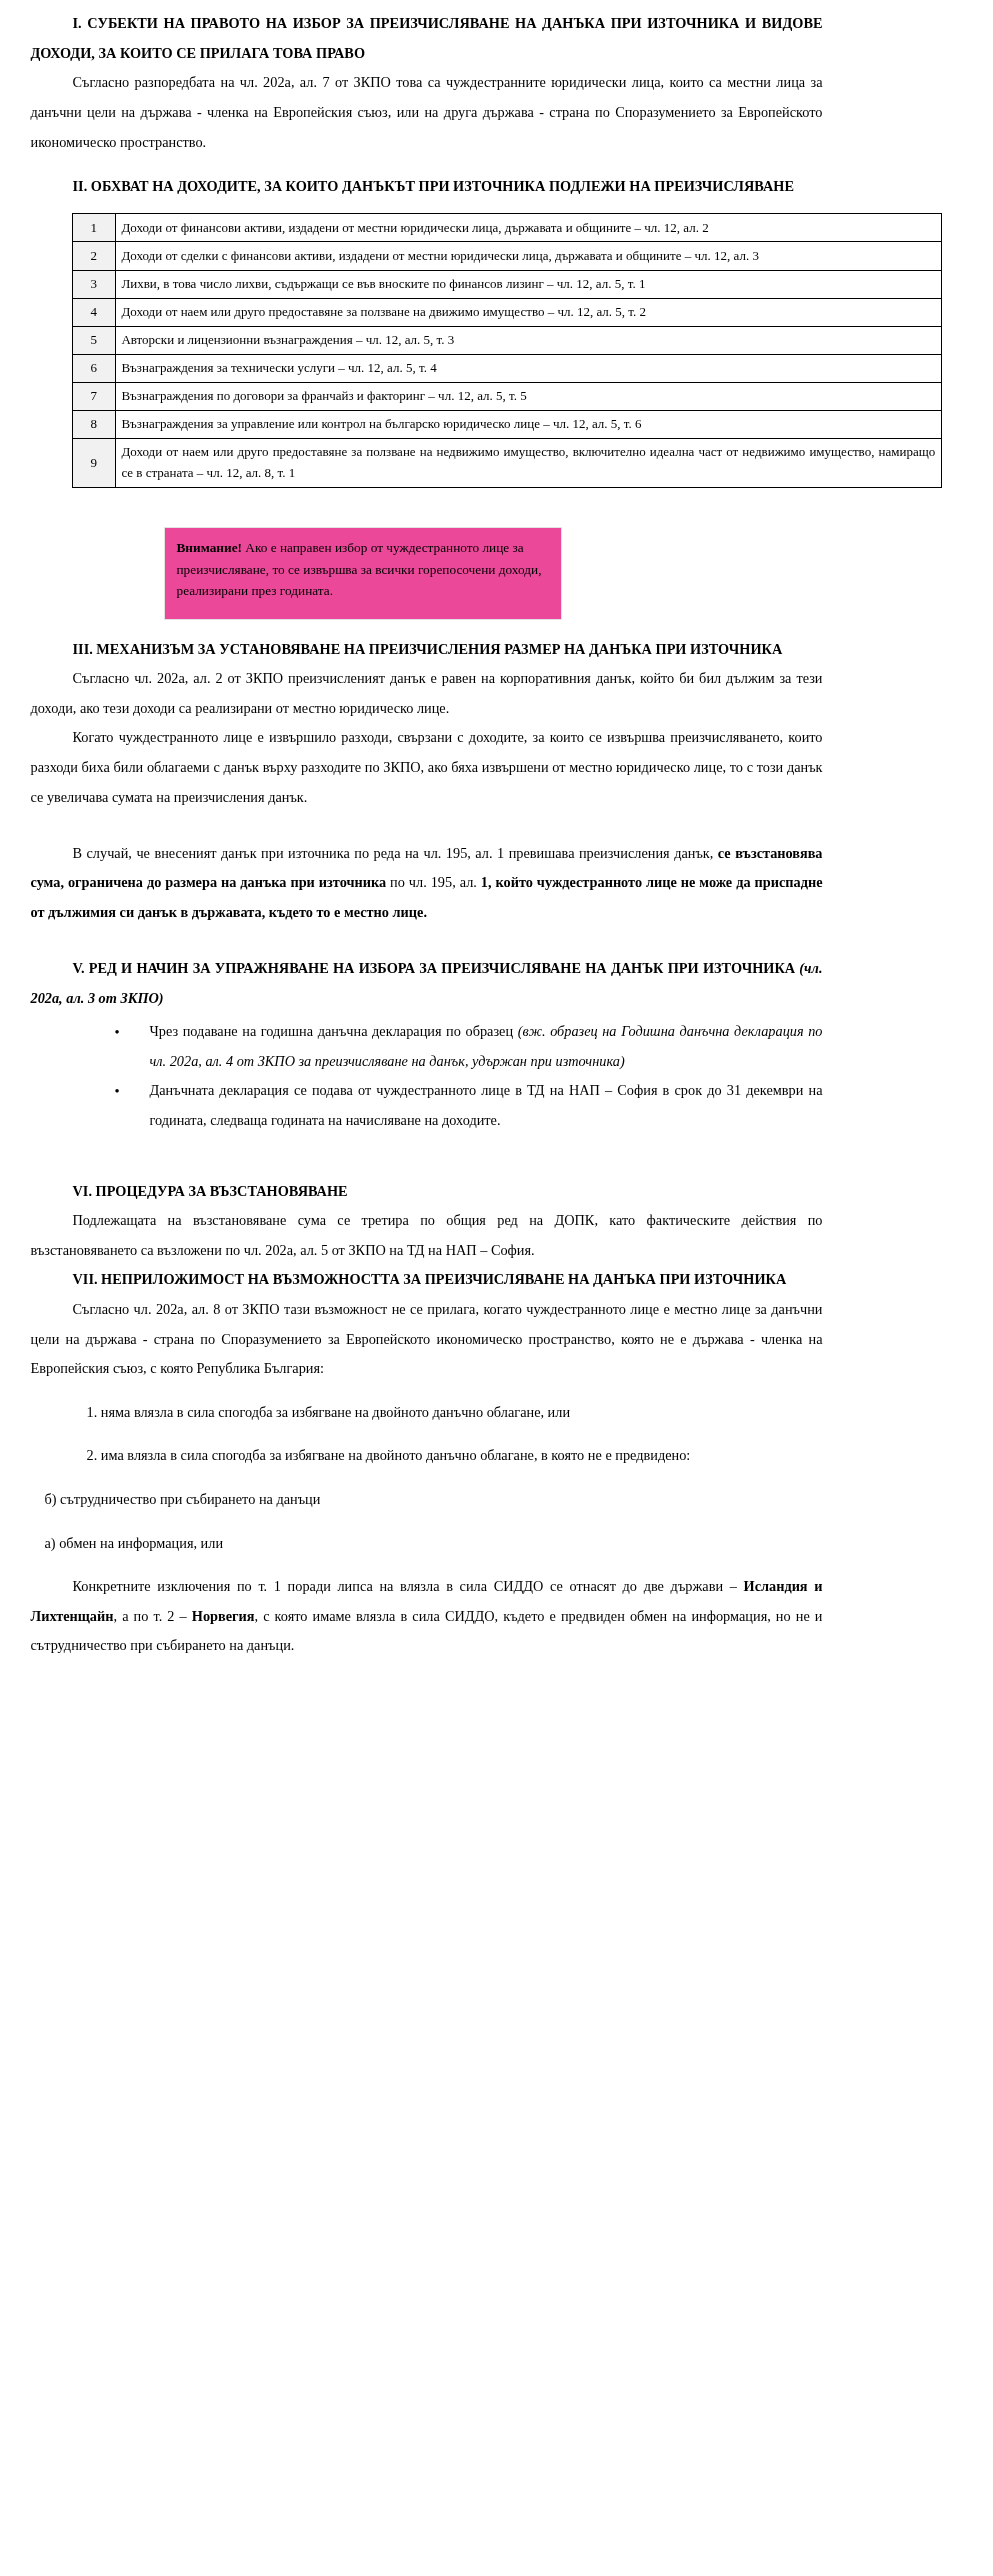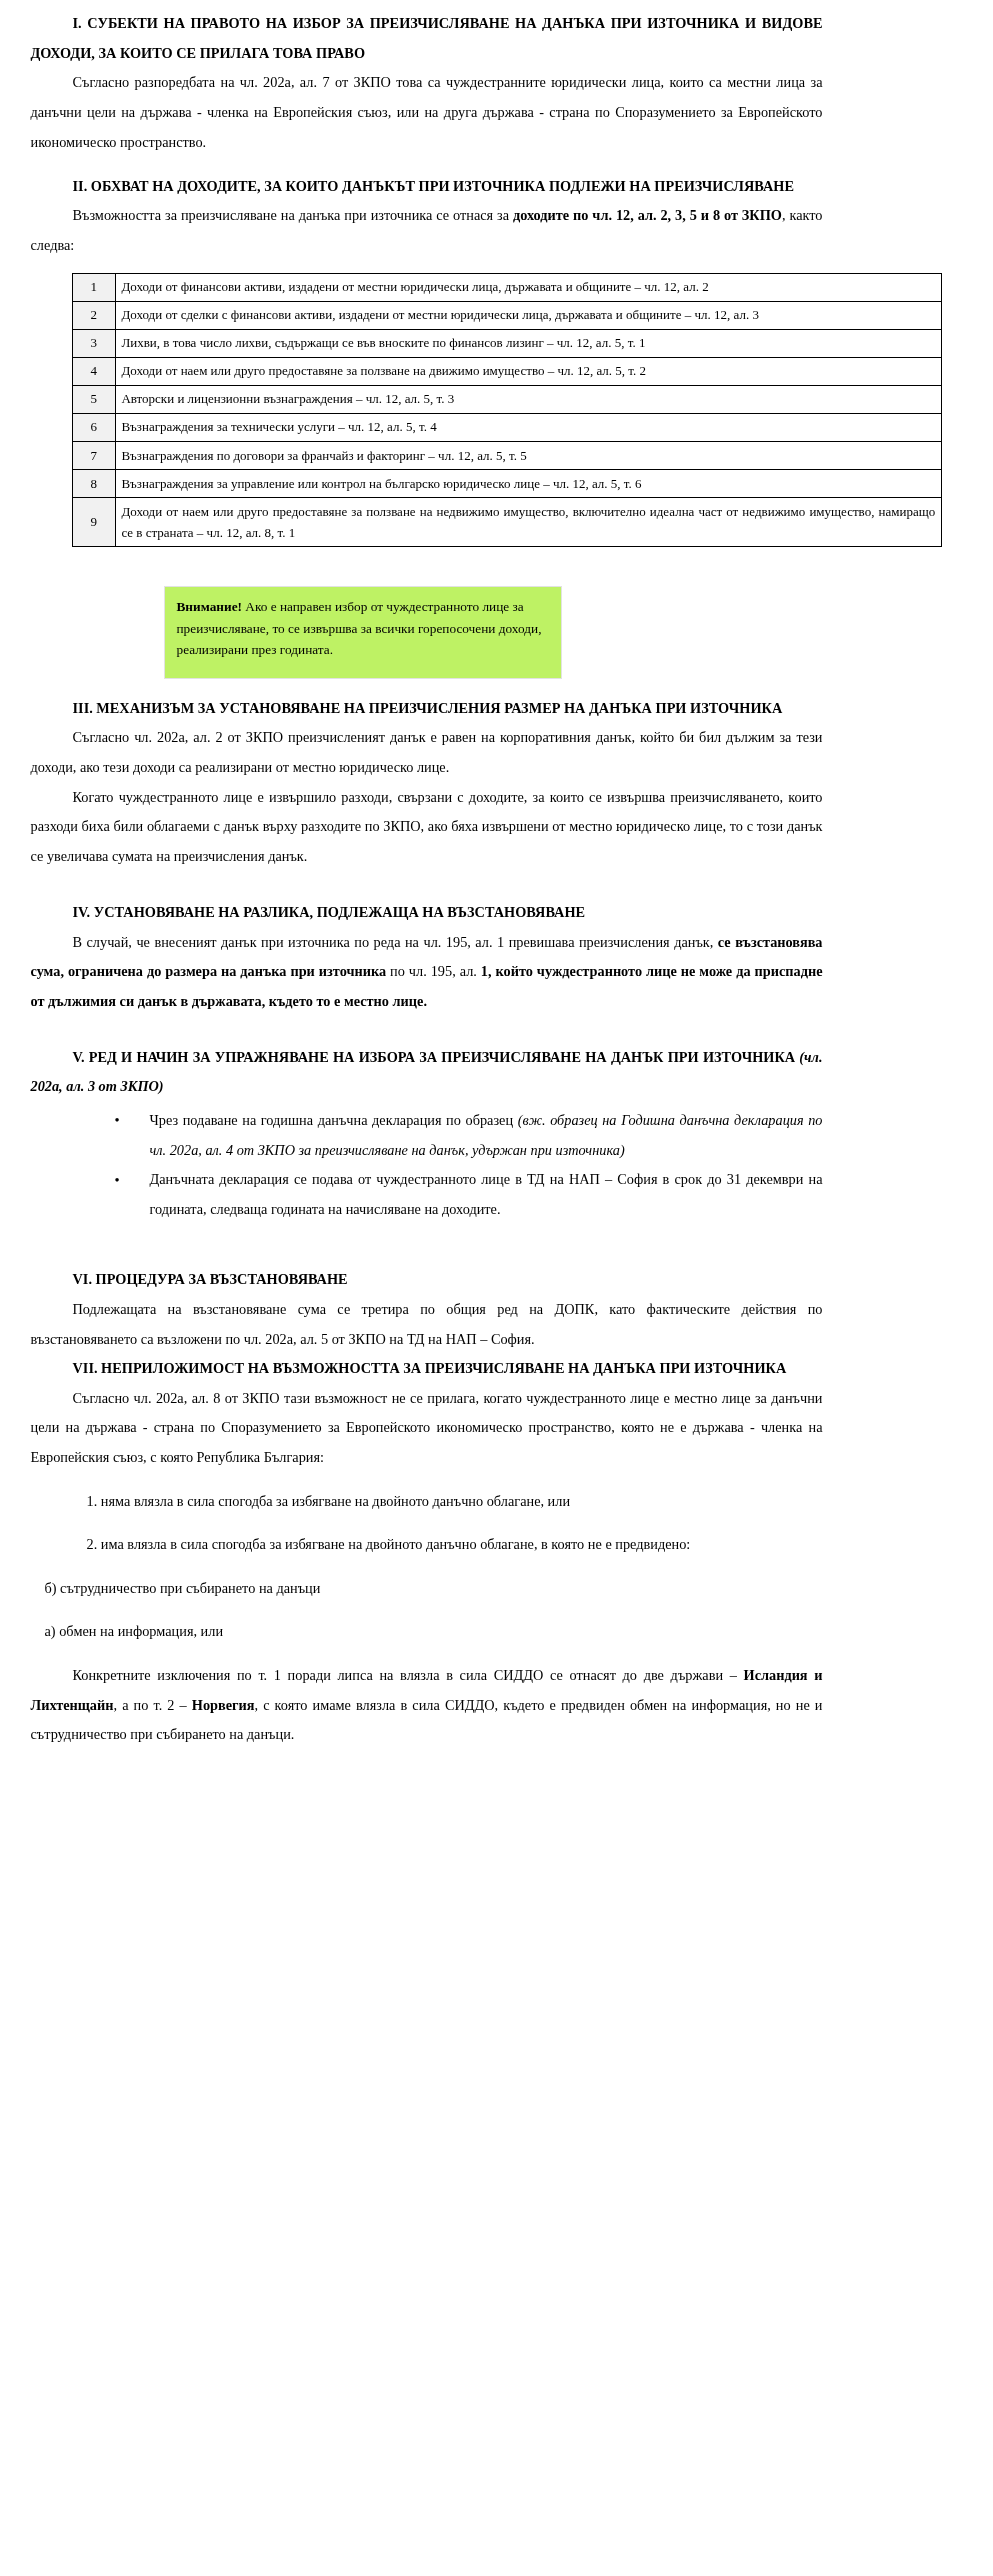--- a/index.html
+++ b/index.html
@@ -74,21 +74,21 @@
     vertical-align: middle;
   }
   table.income-table td.txt {
     text-align: justify;
   }
 
   
   .note-box {
     width: 398px;
     margin: 39px 0 0 133px;
-    background: #bef264;
+    background: #ec4899;
     border: 0.7px solid #e2e2e2;
     box-sizing: border-box;
     padding: 9.3px 12px 17.3px 12px;
   }
   .note-box p {
     margin: 0;
     font-size: 13.3px;
     line-height: 1.62;
     text-align: left;
   }
@@ -124,21 +124,20 @@
 
 <div class="page">
   <div class="doc">
 
     <h2 class="section">I. СУБЕКТИ НА ПРАВОТО НА ИЗБОР ЗА ПРЕИЗЧИСЛЯВАНЕ НА ДАНЪКА ПРИ ИЗТОЧНИКА И ВИДОВЕ ДОХОДИ, ЗА КОИТО СЕ ПРИЛАГА ТОВА ПРАВО</h2>
     <p class="para">Съгласно разпоредбата на чл. 202а, ал. 7 от ЗКПО това са чуждестранните юридически лица, които са местни лица за данъчни цели на държава - членка на Европейския съюз, или на друга държава - страна по Споразумението за Европейското икономическо пространство.</p>
 
     <div class="spacer-sm"></div>
 
     <h2 class="section">II. ОБХВАТ НА ДОХОДИТЕ, ЗА КОИТО ДАНЪКЪТ ПРИ ИЗТОЧНИКА ПОДЛЕЖИ НА ПРЕИЗЧИСЛЯВАНЕ</h2>
-    <p class="para"><span>Възможността за преизчисляване на данъка при източника се отнася за </span><span class="b">доходите по чл. 12, ал. 2, 3, 5 и 8 от ЗКПО</span><span>, както следва:</span></p>
 
     <table class="income-table">
       <tbody>
         <tr>
           <td class="num">1</td>
           <td class="txt">Доходи от финансови активи, издадени от местни юридически лица, държавата и общините – чл. 12, ал. 2</td>
         </tr>
         <tr>
           <td class="num">2</td>
           <td class="txt">Доходи от сделки с финансови активи, издадени от местни юридически лица, държавата и общините – чл. 12, ал. 3</td>
@@ -179,21 +178,20 @@
     </div>
 
     <div class="spacer-sm"></div>
 
     <h2 class="section">III. МЕХАНИЗЪМ ЗА УСТАНОВЯВАНЕ НА ПРЕИЗЧИСЛЕНИЯ РАЗМЕР НА ДАНЪКА ПРИ ИЗТОЧНИКА</h2>
     <p class="para">Съгласно чл. 202а, ал. 2 от ЗКПО преизчисленият данък е равен на корпоративния данък, който би бил дължим за тези доходи, ако тези доходи са реализирани от местно юридическо лице.</p>
     <p class="para">Когато чуждестранното лице е извършило разходи, свързани с доходите, за които се извършва преизчисляването, които разходи биха били облагаеми с данък върху разходите по ЗКПО, ако бяха извършени от местно юридическо лице, то с този данък се увеличава сумата на преизчисления данък.</p>
 
     <div class="spacer-md"></div>
 
-    <h2 class="section">IV. УСТАНОВЯВАНЕ НА РАЗЛИКА, ПОДЛЕЖАЩА НА ВЪЗСТАНОВЯВАНЕ</h2>
     <p class="para"><span>В случай, че внесеният данък при източника по реда на чл. 195, ал. 1 превишава преизчисления данък, </span><span class="b">се възстановява сума, ограничена до размера на данъка при източника</span><span> по чл. 195, ал. </span><span class="b">1, който чуждестранното лице не може да приспадне от дължимия си данък в държавата, където то е местно лице.</span></p>
 
     <div class="spacer-md"></div>
 
     <h2 class="section"><span class="plain">V. РЕД И НАЧИН ЗА УПРАЖНЯВАНЕ НА ИЗБОРА ЗА ПРЕИЗЧИСЛЯВАНЕ НА ДАНЪК ПРИ ИЗТОЧНИКА </span><span class="bi">(чл. 202а, ал. 3 от ЗКПО)</span></h2>
 
     <ul class="bullets">
       <li><span>Чрез подаване на годишна данъчна декларация по образец </span><span class="i">(вж. образец на Годишна данъчна декларация по чл. 202а, ал. 4 от ЗКПО за преизчисляване на данък, удържан при източника)</span></li>
       <li>Данъчната декларация се подава от чуждестранното лице в ТД на НАП – София в срок до 31 декември на годината, следваща годината на начисляване на доходите.</li>
     </ul>

